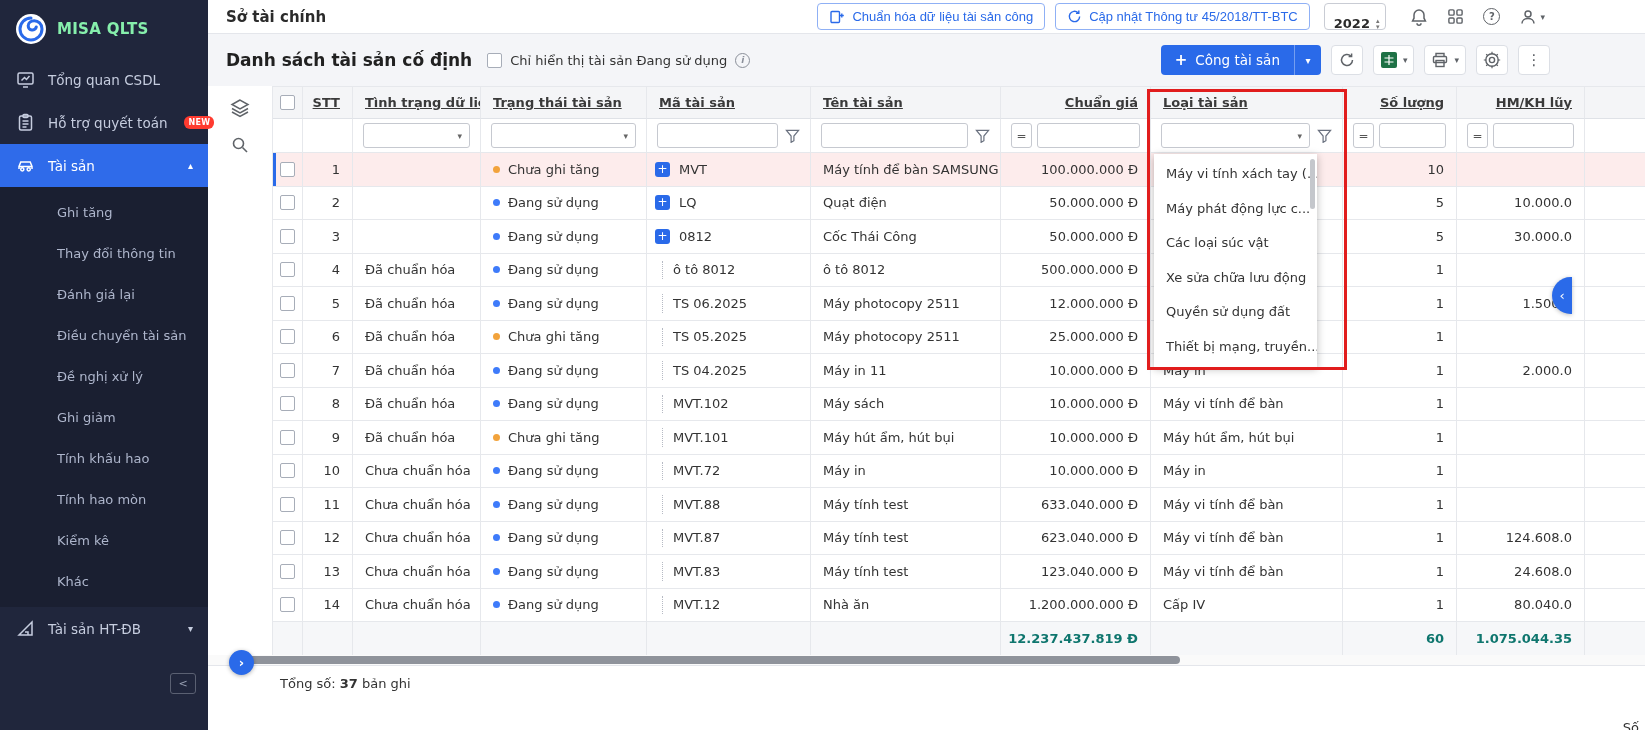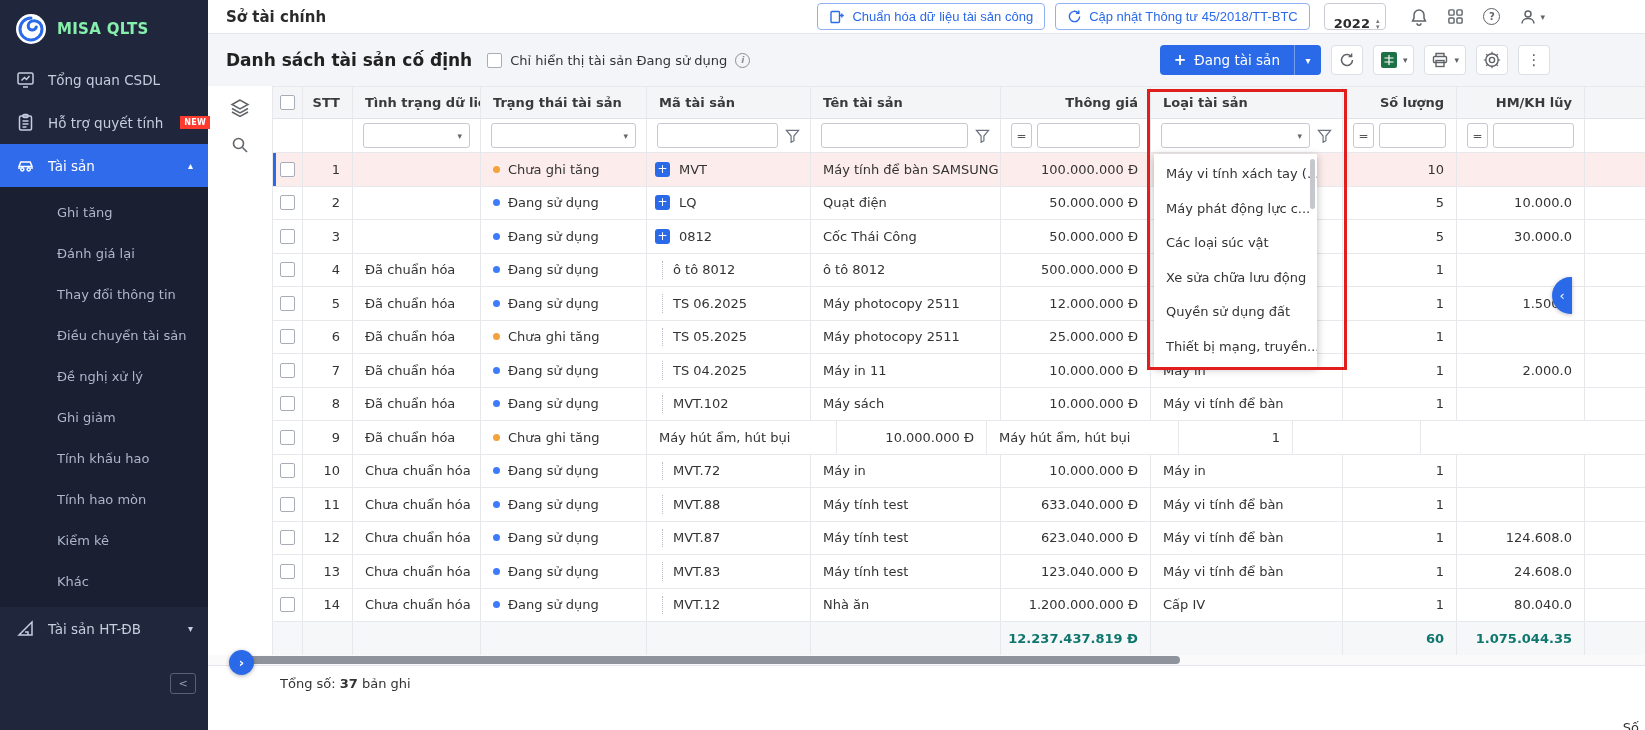--- a/index.html
+++ b/index.html
@@ -8,21 +8,21 @@
          background:#fff; overflow:hidden; position:relative; }
   .app { display:flex; width:100%; height:100%; }
 
   
   .sidebar { width:208px; background:#20263c; color:#c6cddf; flex:none; position:relative; z-index:10; }
   .logo { display:flex; align-items:center; gap:10px; height:58px; padding:0 15px; }
   .logo-text { color:#86efac; font-weight:bold; font-size:15px; letter-spacing:.3px; }
   .nav-item { height:43px; display:flex; align-items:center; gap:13px; padding:0 15px; font-size:13.5px; cursor:pointer; white-space:nowrap; }
   .ni-icon { width:20px; height:20px; flex:none; display:flex; align-items:center; justify-content:center; }
   .nav-item.active { background:#2f6bea; color:#fff; }
-  .badge { background:#ff3b30; color:#fff; font-size:8px; font-weight:bold; border-radius:0; padding:2px 4px; margin-left:4px; letter-spacing:.3px; }
+  .badge { background:#ff3b30; color:#fff; font-size:8px; font-weight:bold; border-radius:6px; padding:2px 4px; margin-left:4px; letter-spacing:.3px; }
   .nav-caret { margin-left:auto; font-size:10px; }
   .submenu { background:rgba(0,0,0,.18); padding:5px 0; }
   .sub-item { height:41px; line-height:41px; padding-left:57px; font-size:13px; color:#aeb6cc; cursor:pointer; }
   .collapse-btn { position:absolute; right:12px; bottom:36px; width:26px; height:21px; border:1px solid #5a6072; border-radius:3px; color:#9aa2b5; display:flex; align-items:center; justify-content:center; font-size:11px; cursor:pointer; }
 
   
   .main { flex:1; display:flex; flex-direction:column; min-width:0; background:#fff; }
   .topbar { height:34px; flex:none; display:flex; align-items:center; background:#fff; border-bottom:1px solid #e4e6eb; padding:0 100px 0 18px; }
   .page-title { font-size:15px; font-weight:bold; color:#2b2b2b; white-space:nowrap; }
   .topbar-right { margin-left:auto; display:flex; align-items:center; gap:10px; }
@@ -53,21 +53,21 @@
   .rail-icon { cursor:pointer; display:flex; }
   .rail-expand { position:absolute; left:21px; top:564px; width:25px; height:25px; border-radius:50%; background:#2a6ae9; color:#fff; display:flex; align-items:center; justify-content:center; font-size:13px; font-weight:bold; z-index:20; cursor:pointer; box-shadow:0 1px 4px rgba(0,0,0,.3); }
 
   .grid { position:absolute; left:64px; right:0; top:0; height:569px; border-left:1px solid #e6e8ec; border-top:1px solid #e6e8ec; overflow:hidden; }
   .grow { display:flex; width:100%; position:relative; }
   .gh { height:32px; background:#f4f5f7; }
   .gf { height:34px; background:#fff; }
   .gr { height:33.5px; background:#fff; }
   .gt { height:34px; background:#f6f7f9; }
   .td { border-right:1px solid #e6e8ec; border-bottom:1px solid #e6e8ec; display:flex; align-items:center; padding:0 12px; overflow:hidden; white-space:nowrap; flex:none; }
-  .gh .td { border-bottom:1px solid #dfe2e7; }
+  .gh .td { border-bottom:1px solid #dfe2e7;text-decoration:underline; }
   .gf .td { padding:0 10px; }
   .col-cb { width:30px; padding:0; justify-content:center; position:relative; }
   .col-stt { width:50px; }
   .col-ds { width:128px; }
   .col-st { width:166px; }
   .col-ma { width:164px; padding-left:8px; }
   .col-ten { width:190px; }
   .col-ng { width:150px; }
   .col-loai { width:192px; }
   .col-sl { width:114px; }
@@ -129,41 +129,41 @@
     </div>
 
     <div class="nav-item">
       <span class="ni-icon">
         <svg width="19" height="19" viewBox="0 0 19 19" fill="none" stroke="#c6cddf" stroke-width="1.5">
             <rect x="3.5" y="3" width="12" height="14" rx="1.5"></rect>
             <rect x="7" y="1.5" width="5" height="3" rx="1"></rect>
             <path d="M6.5 8h6M6.5 11h6M6.5 14h4"></path>
           </svg>
       </span>
-      <span>Hỗ trợ quyết tính</span>
+      <span>Hỗ trợ quyết toán</span>
       <span class="badge">NEW</span>
     </div>
 
     <div class="nav-item active">
       <span class="ni-icon">
         <svg width="19" height="19" viewBox="0 0 19 19" fill="none" stroke="#fff" stroke-width="1.5">
             <path d="M3 13v-2.5L4.8 6h9.4L16 10.5V13"></path>
             <path d="M3 10.5h13"></path>
             <circle cx="6.3" cy="13.3" r="1.6"></circle>
             <circle cx="12.7" cy="13.3" r="1.6"></circle>
           </svg>
       </span>
       <span>Tài sản</span>
       <span class="nav-caret">▴</span>
     </div>
 
     <div class="submenu">
       <div class="sub-item">Ghi tăng</div>
+      <div class="sub-item">Thay đổi thông tin</div>
       <div class="sub-item">Đánh giá lại</div>
-      <div class="sub-item">Thay đổi thông tin</div>
       <div class="sub-item">Điều chuyển tài sản</div>
       <div class="sub-item">Đề nghị xử lý</div>
       <div class="sub-item">Ghi giảm</div>
       <div class="sub-item">Tính khấu hao</div>
       <div class="sub-item">Tính hao mòn</div>
       <div class="sub-item">Kiểm kê</div>
       <div class="sub-item">Khác</div>
     </div>
 
     <div class="nav-item">
@@ -245,21 +245,21 @@
       <span class="grid-heading">Danh sách tài sản cố định</span>
       <label class="chk-group">
         <span class="cb"></span>
         <span>Chỉ hiển thị tài sản Đang sử dụng</span>
         <span class="info-circle">i</span>
       </label>
       <div class="toolbar-right">
         <div class="primary-btn">
           <span class="pb-main">
             <span class="pb-plus">+</span>
-            <span>Đang tài sản</span>
+            <span>Công tài sản</span>
           </span>
           <span class="pb-caret">
             <span>▾</span>
           </span>
         </div>
         <div class="tool-btn">
           <svg width="16" height="16" viewBox="0 0 16 16" fill="none" stroke="#5f6368" stroke-width="1.5">
               <path d="M13.5 8a5.5 5.5 0 1 1-1.7-4"></path>
               <path d="M12.6 1.6v3h-3"></path>
             </svg>
@@ -317,21 +317,21 @@
 
         <div class="grow gh">
           <div class="td col-cb">
               <span class="cb"></span>
             </div>
           <div class="td col-stt num hd">STT</div>
           <div class="td col-ds hd">Tình trạng dữ liệu</div>
           <div class="td col-st hd">Trạng thái tài sản</div>
           <div class="td col-ma hd" style="padding-left:12px;text-align:right;">Mã tài sản</div>
           <div class="td col-ten hd">Tên tài sản</div>
-          <div class="td col-ng num hd">Thông giá</div>
+          <div class="td col-ng num hd">Chuẩn giá</div>
           <div class="td col-loai hd">Loại tài sản</div>
           <div class="td col-sl num hd">Số lượng</div>
           <div class="td col-hm num hd">HM/KH lũy</div>
           <div class="td col-sp"></div>
         </div>
 
         <div class="grow gf">
           <div class="td col-cb"></div>
           <div class="td col-stt"></div>
           <div class="td col-ds">
@@ -565,20 +565,24 @@
         <div class="grow gr">
           <div class="td col-cb">
               <span class="cb"></span>
             </div>
           <div class="td col-stt num">9</div>
           <div class="td col-ds">Đã chuẩn hóa</div>
           <div class="td col-st">
               <span class="dot" style="background: rgb(242, 163, 60);"></span>
               <span>Chưa ghi tăng</span>
             </div>
+          <div class="td col-ma">
+              <span class="guide"></span>
+              <span>MVT.101</span>
+            </div>
           <div class="td col-ten">Máy hút ẩm, hút bụi</div>
           <div class="td col-ng num">10.000.000 Đ</div>
           <div class="td col-loai">Máy hút ẩm, hút bụi</div>
           <div class="td col-sl num">1</div>
           <div class="td col-hm num"></div>
           <div class="td col-sp"></div>
         </div>
 
         <div class="grow gr">
           <div class="td col-cb">

